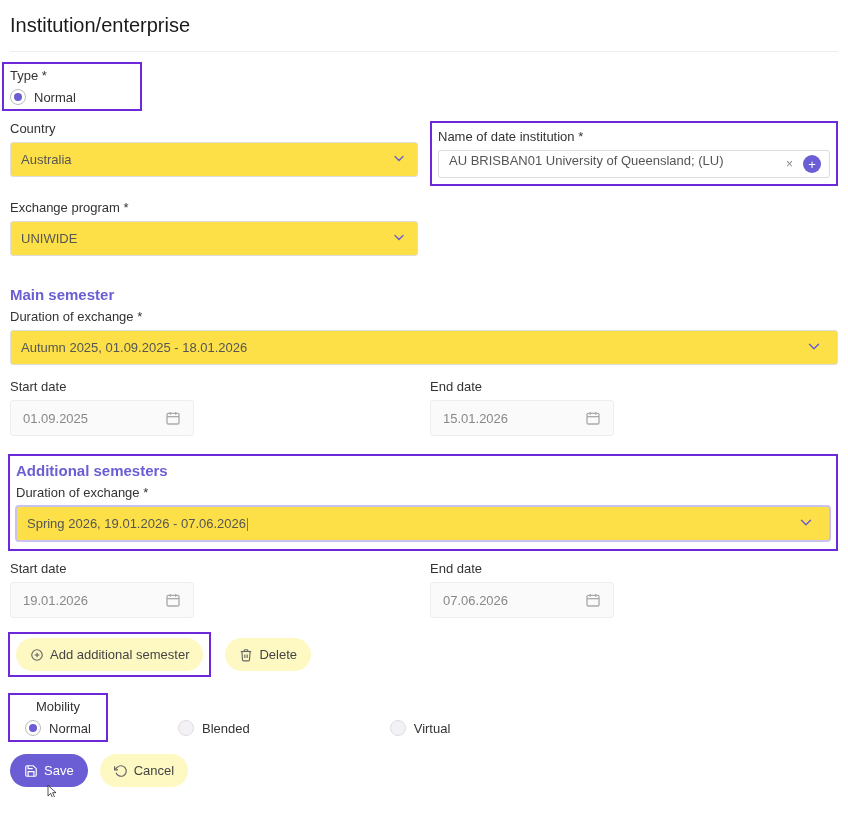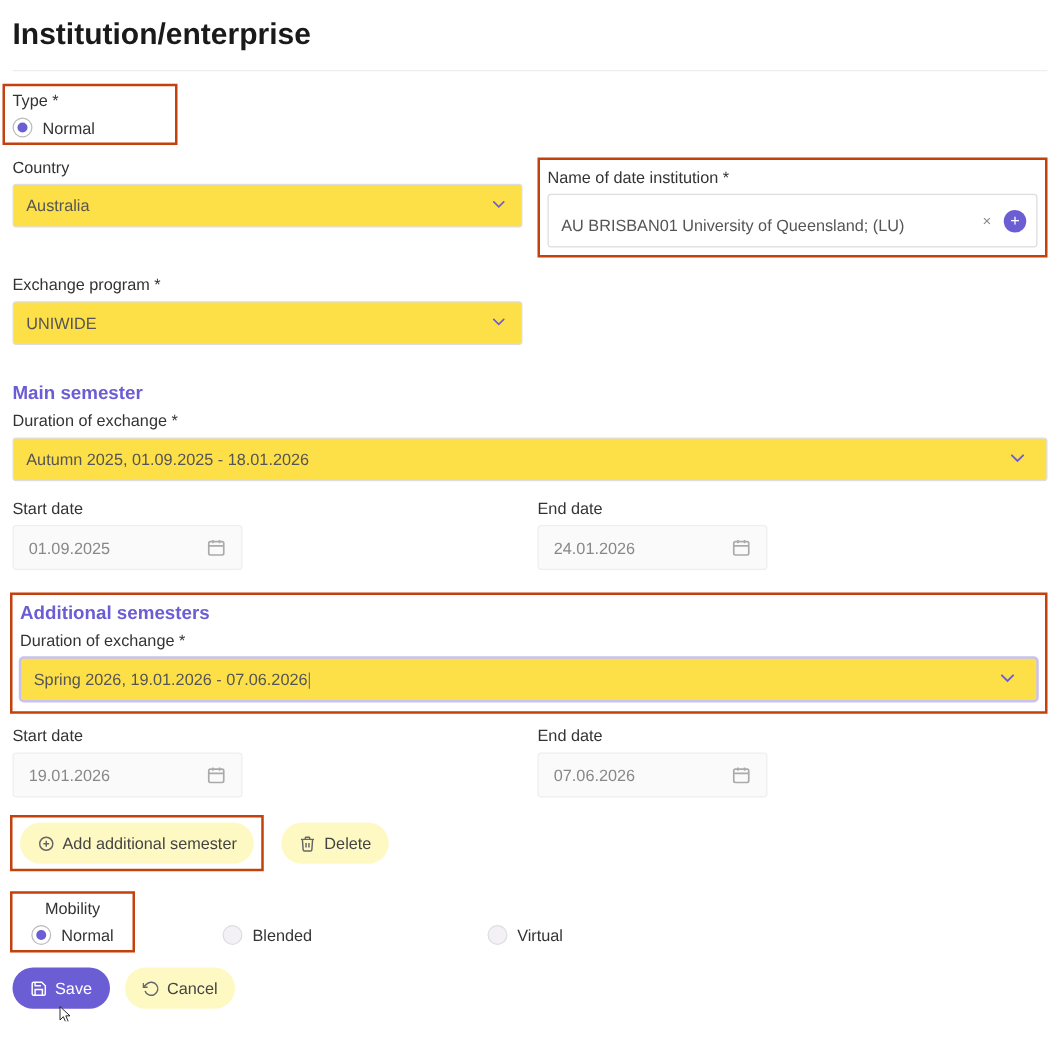--- a/index.html
+++ b/index.html
@@ -6,22 +6,22 @@
   body {
     margin: 0;
     padding: 10px;
     font-family: Arial, Helvetica, sans-serif;
     font-size: 13px;
     color: #333;
     background: #fff;
     width: 848px;
   }
   h1 {
-    font-size: 24px;
-    font-weight: bold;
+    font-size: 20px;
+    font-weight: normal;
     margin: 4px 0 14px 0;
     color: #1a1a1a;
   }
   .hr {
     border-top: 1px solid #eee;
     margin-bottom: 10px;
   }
   .section-title {
     font-size: 15px;
     font-weight: bold;
@@ -36,21 +36,21 @@
   }
   .row {
     display: flex;
     gap: 12px;
   }
   .col { flex: 1; }
   .form-group { margin-bottom: 14px; }
 
   
   .hl {
-    border: 2px solid #c2410c;
+    border: 2px solid #6d28d9;
     padding: 6px;
     margin-left: -8px;
   }
   .hl-tight { padding: 4px 6px; }
   .radio-item { display: inline-flex; align-items: center; gap: 8px; }
   .radio-outer {
     width: 16px; height: 16px; border-radius: 50%;
     border: 1px solid #bbb; display: inline-flex;
     align-items: center; justify-content: center;
     background: #fff;
@@ -77,21 +77,21 @@
     position: absolute; right: 10px; top: 50%; transform: translateY(-50%);
     color: #6b5dd3;
   }
   .select.wide-chev .chev { right: 14px; }
 
   
   .host-input {
     width: 100%;
     border: 1px solid #ddd;
     border-radius: 3px;
-    padding: 17px 60px 9px 10px;
+    padding: 2px 60px 9px 10px;
     font-size: 13px;
     color: #555;
     background: #fff;
     position: relative;
   }
   .host-input .clear-x {
     position: absolute; right: 36px; top: 50%; transform: translateY(-50%);
     color: #888; font-size: 12px; cursor: pointer;
   }
   .host-input .add-circle {
@@ -236,21 +236,21 @@
           <rect x="3" y="5" width="18" height="16" rx="2"></rect>
           <line x1="3" y1="10" x2="21" y2="10"></line>
           <line x1="8" y1="3" x2="8" y2="7"></line>
           <line x1="16" y1="3" x2="16" y2="7"></line>
         </svg>
     </div>
   </div>
   <div class="col">
     <label class="field-label">End date</label>
     <div class="date-field">
-      <span>24.01.2026</span>
+      <span>15.01.2026</span>
       <svg width="16" height="16" viewBox="0 0 24 24" fill="none" stroke="currentColor" stroke-width="2">
           <rect x="3" y="5" width="18" height="16" rx="2"></rect>
           <line x1="3" y1="10" x2="21" y2="10"></line>
           <line x1="8" y1="3" x2="8" y2="7"></line>
           <line x1="16" y1="3" x2="16" y2="7"></line>
         </svg>
     </div>
   </div>
 </div>
 

